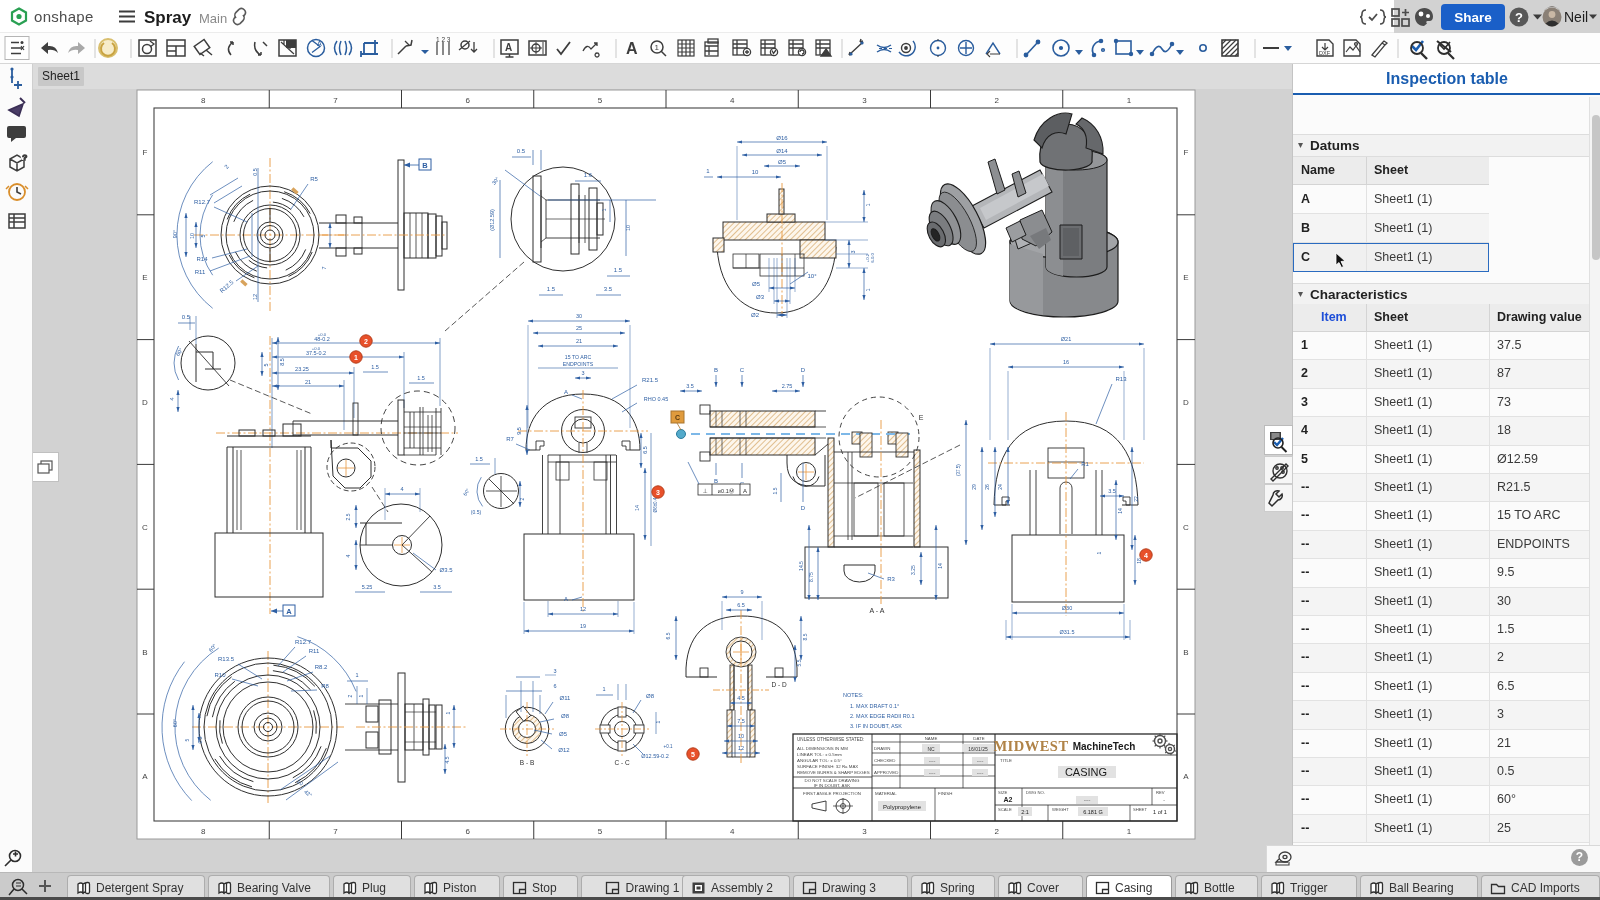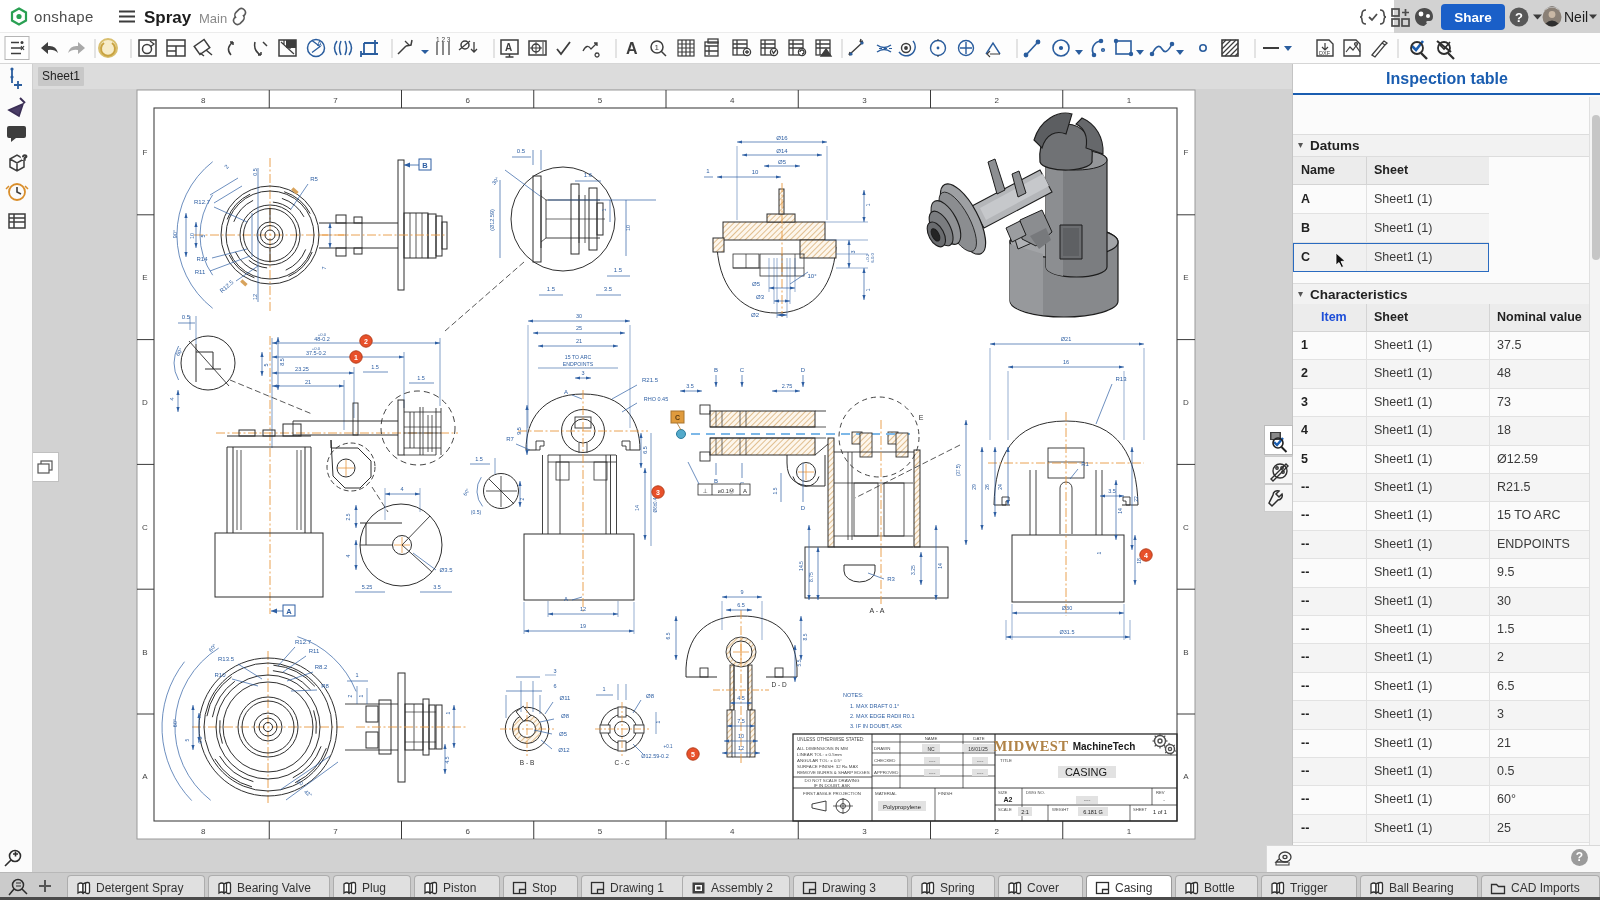--- a/index.html
+++ b/index.html
@@ -1253,36 +1253,36 @@
         <path d="M2 1 L11 9 L7 9.5 L9.5 14.5 L7.5 15.5 L5 10.5 L2 13 Z" fill="#111" stroke="#fff" stroke-width="0.8"></path>
       </svg>
   </div>
   <div style="position:absolute;left:0;top:219px;width:296px;height:23px;background:#f2f2f2;border-top:1px solid #ddd;border-bottom:1px solid #ddd;">
     <span style="position:absolute;left:5px;top:4px;color:#555;font-size:10px;">▾</span>
     <span style="position:absolute;left:17px;top:3px;font-size:13.5px;font-weight:bold;color:#222;">Characteristics</span>
   </div>
   <div style="position:absolute;left:0;top:240px;width:296px;height:28px;background:#ececec;border-bottom:1px solid #d4d4d4;">
     <span style="position:absolute;left:8px;top:6px;font-size:12.5px;font-weight:bold;color:#1d4ed8;margin-left:20px;">Item</span>
     <span style="position:absolute;left:81px;top:6px;font-size:12.5px;font-weight:bold;color:#222;">Sheet</span>
-    <span style="position:absolute;left:204px;top:6px;font-size:12.5px;font-weight:bold;color:#222;">Nominal value</span>
+    <span style="position:absolute;left:204px;top:6px;font-size:12.5px;font-weight:bold;color:#222;">Drawing value</span>
     <span style="position:absolute;left:73px;top:0;width:1px;height:28px;background:#d4d4d4;"></span>
     <span style="position:absolute;left:196px;top:0;width:1px;height:28px;background:#d4d4d4;"></span>
   </div>
   <div id="charrows" style="position:absolute;left:0;top:268px;width:296px;height:513px;overflow:hidden;">
   <div style="position:absolute;left:0;top:0.0px;width:296px;height:28.4px;background:#fbfbfb;border-bottom:1px solid #e2e2e2;">
         <span style="position:absolute;left:8px;top:6px;font-size:12.5px;font-weight:bold;color:#222;">1</span>
         <span style="position:absolute;left:81px;top:6px;font-size:12.5px;color:#3a3a3a;">Sheet1 (1)</span>
         <span style="position:absolute;left:204px;top:6px;font-size:12.5px;color:#3a3a3a;">37.5</span>
         <span style="position:absolute;left:73px;top:0;width:1px;height:28.4px;background:#e2e2e2;"></span>
         <span style="position:absolute;left:196px;top:0;width:1px;height:28.4px;background:#e2e2e2;"></span>
       </div>
   <div style="position:absolute;left:0;top:28.4px;width:296px;height:28.4px;background:#f4f4f4;border-bottom:1px solid #e2e2e2;">
         <span style="position:absolute;left:8px;top:6px;font-size:12.5px;font-weight:bold;color:#222;">2</span>
         <span style="position:absolute;left:81px;top:6px;font-size:12.5px;color:#3a3a3a;">Sheet1 (1)</span>
-        <span style="position:absolute;left:204px;top:6px;font-size:12.5px;color:#3a3a3a;">48</span>
+        <span style="position:absolute;left:204px;top:6px;font-size:12.5px;color:#3a3a3a;">87</span>
         <span style="position:absolute;left:73px;top:0;width:1px;height:28.4px;background:#e2e2e2;"></span>
         <span style="position:absolute;left:196px;top:0;width:1px;height:28.4px;background:#e2e2e2;"></span>
       </div>
   <div style="position:absolute;left:0;top:56.8px;width:296px;height:28.4px;background:#fbfbfb;border-bottom:1px solid #e2e2e2;">
         <span style="position:absolute;left:8px;top:6px;font-size:12.5px;font-weight:bold;color:#222;">3</span>
         <span style="position:absolute;left:81px;top:6px;font-size:12.5px;color:#3a3a3a;">Sheet1 (1)</span>
         <span style="position:absolute;left:204px;top:6px;font-size:12.5px;color:#3a3a3a;">73</span>
         <span style="position:absolute;left:73px;top:0;width:1px;height:28.4px;background:#e2e2e2;"></span>
         <span style="position:absolute;left:196px;top:0;width:1px;height:28.4px;background:#e2e2e2;"></span>
       </div>
@@ -1475,21 +1475,21 @@
           <path d="M7 3 q3 -2 5 0 v9 q-2 -2 -5 0 z" fill="#fff"></path>
           <rect x="9.5" y="1.5" width="4" height="11" rx="1.5" fill="#fff"></rect>
         </g>
       </svg>Piston</div>
   <div class="tab" style="left:503px;width:75px;"><svg class="ticon" width="15" height="14">
         <g fill="none" stroke="#2e2e2e" stroke-width="1.3">
           <rect x="1.5" y="1.5" width="12" height="11"></rect>
           <path d="M7.5 12.5 v-4 h6"></path>
         </g>
       </svg>Stop</div>
-  <div class="tab" style="left:581px;width:115px;"><svg class="ticon" width="15" height="14">
+  <div class="tab" style="left:581px;width:115px;text-align:center;"><svg class="ticon" width="15" height="14">
         <g fill="none" stroke="#2e2e2e" stroke-width="1.3">
           <rect x="1.5" y="1.5" width="12" height="11"></rect>
           <path d="M7.5 12.5 v-4 h6"></path>
         </g>
       </svg>Drawing 1</div>
   <div class="tab" style="left:682px;width:108px;"><svg class="ticon" width="15" height="14">
         <rect x="1.5" y="1.5" width="12" height="11" fill="#3f3f3f"></rect>
         <rect x="4" y="4" width="7" height="6" fill="#fff"></rect>
         <rect x="5.5" y="5.5" width="4" height="3" fill="#3f3f3f"></rect>
       </svg>Assembly 2</div>

